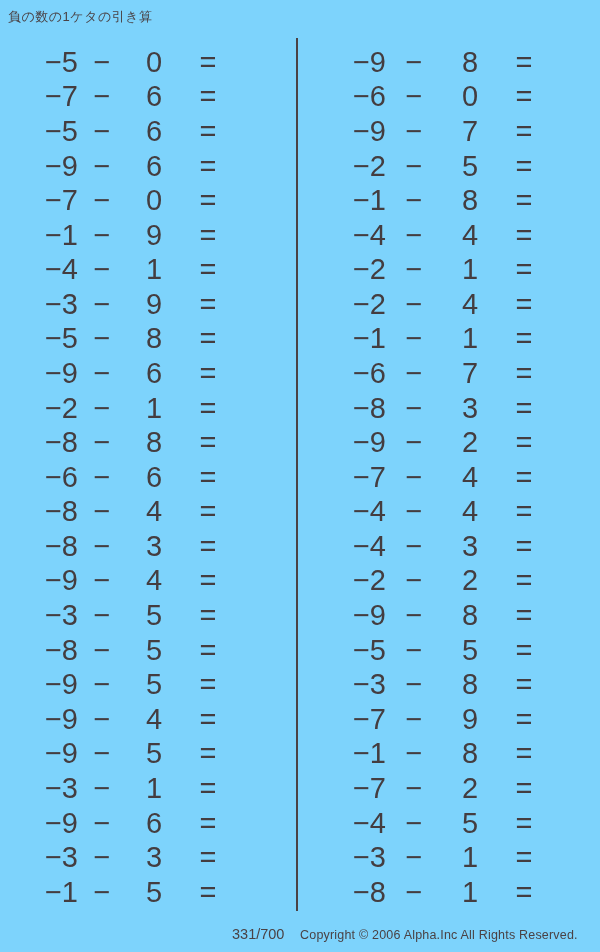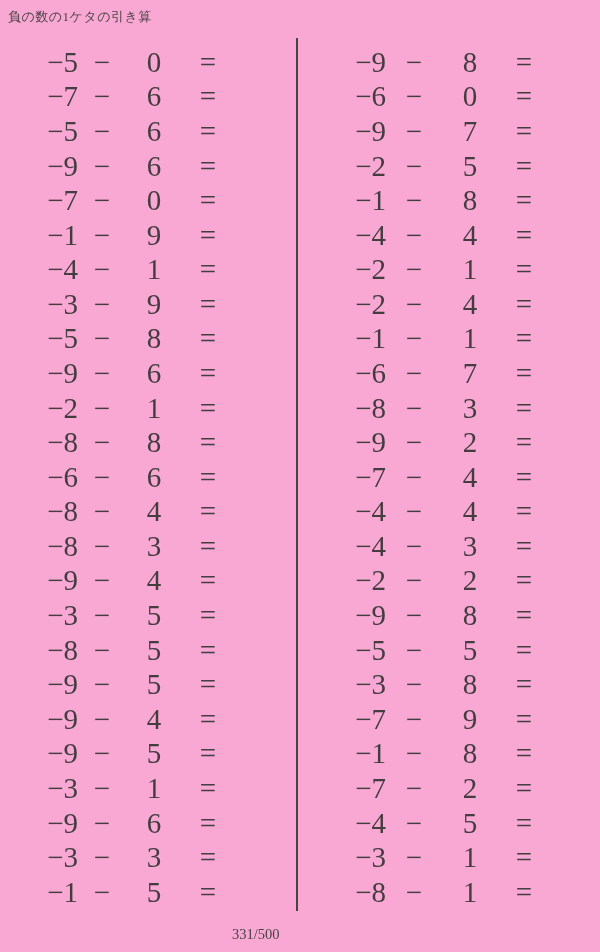--- a/index.html
+++ b/index.html
@@ -1,20 +1,20 @@
 <!DOCTYPE html>
 <html><head>
 <meta charset="utf-8">
 <style>
   html,body{margin:0;padding:0;background:#ffffff;}
   .page{
     position:relative;
     width:600px;height:952px;
-    background:#f9a8d4;
-    font-family:Liberation Serif, serif;
+    background:#7dd3fc;
+    font-family:Liberation Sans, sans-serif;
     color:#443d40;
     overflow:hidden;
   }
   
   .title{
     position:absolute;left:8px;top:8px;
     font-size:13px;letter-spacing:0.5px;color:#4a4245;
   }
   .name-block{
     position:absolute;left:344px;top:5px;
@@ -380,15 +380,16 @@
         <span class="cell minus-operator">−</span>
         <span class="cell subtrahend">1</span>
         <span class="cell equals-sign">=</span>
       </div>
     </div>
 
   <div class="footer-time">
     <span>所要時間:</span><span class="blank minutes"><span>分</span></span><span class="blank seconds"><span>秒</span></span>
   </div>
 
-  <div class="page-number">331/500</div>
+  <div class="page-number">331/700</div>
+  <div class="copyright">Copyright © 2006 Alpha.Inc All Rights Reserved.</div>
 
 </div>
 
 </body></html>

